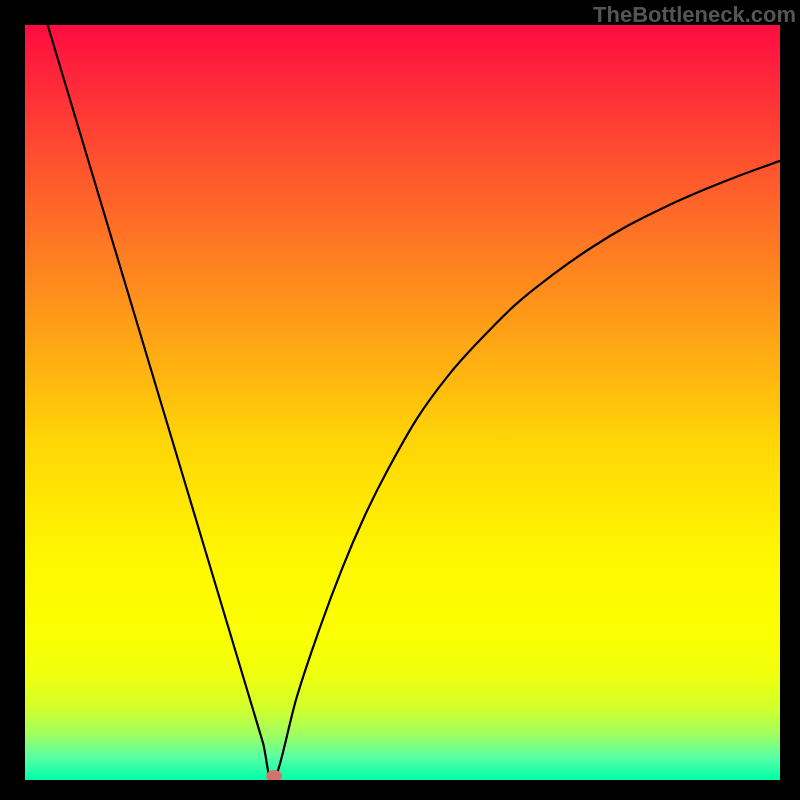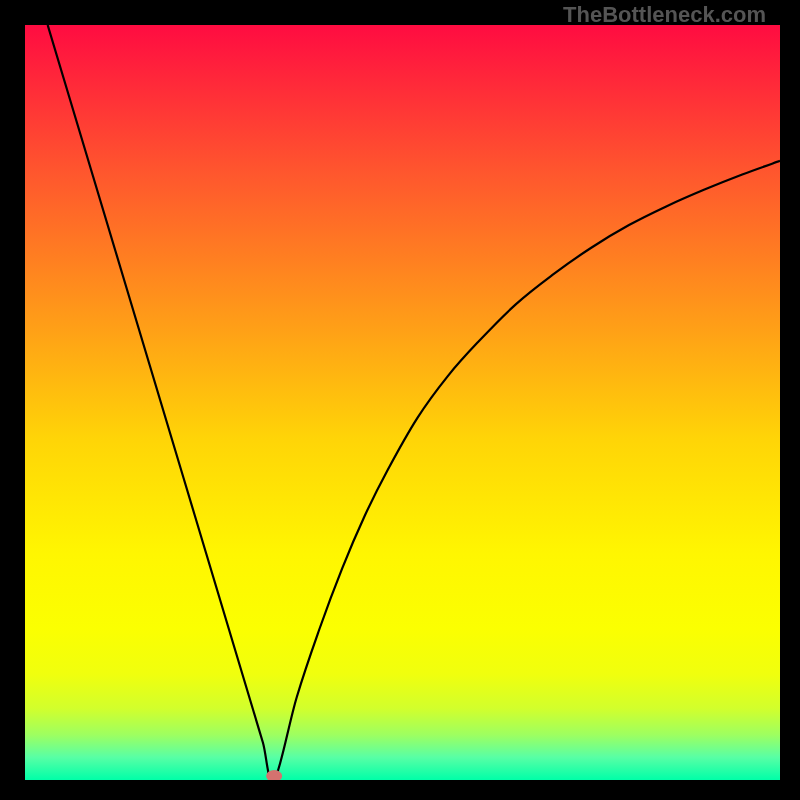--- a/index.html
+++ b/index.html
@@ -12,21 +12,21 @@
     overflow: hidden;
   }
   .frame {
     position: relative;
     width: 800px;
     height: 800px;
   }
   .watermark {
     position: absolute;
     top: 2px;
-    right: 34px;
+    right: 4px;
     color: #555555;
     font-size: 22px;
     font-weight: bold;
     z-index: 5;
     user-select: none;
   }
   .plot {
     position: absolute;
     left: 25px;
     top: 25px;

